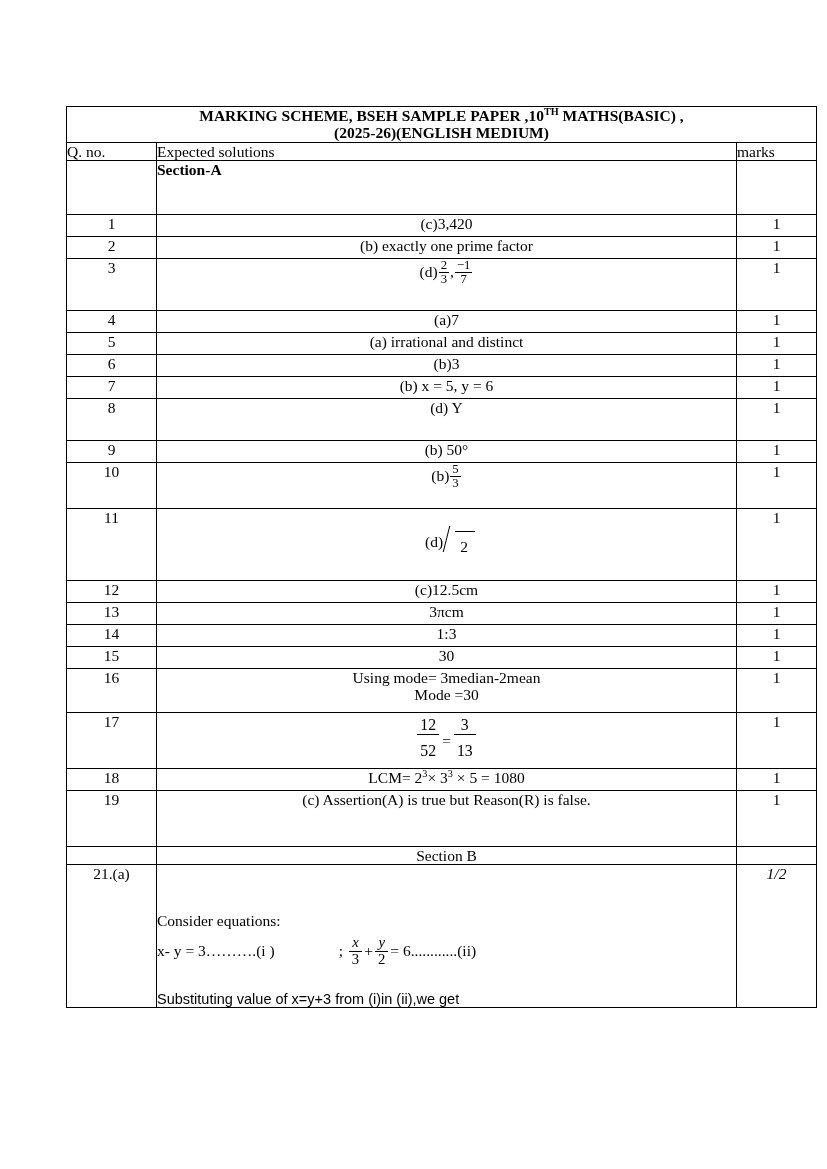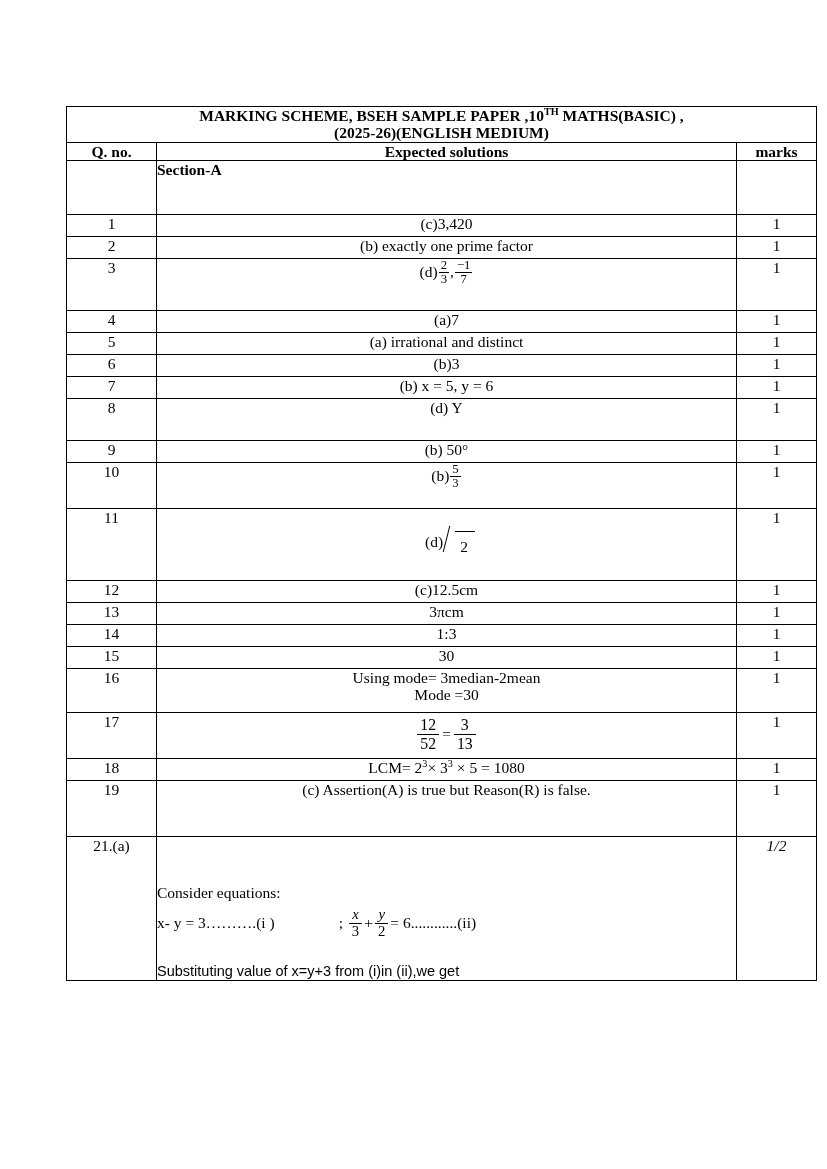--- a/index.html
+++ b/index.html
@@ -45,22 +45,21 @@
     font-weight: bold;
     font-size: 16.5px;
     line-height: 1.2;
     padding: 3px 4px 4px 4px;
     vertical-align: middle;
   }
   .title-line { white-space: nowrap; }
   sup.sm { font-size: 0.66em; vertical-align: super; line-height: 0; }
 
   .hdr {
-    text-align: center;
-    font-weight: bold;
+    font-weight: normal;
     font-size: 16.5px;
     padding: 3px 2px 4px 2px;
     vertical-align: middle;
   }
   .qno { text-align: center; padding-top: 2px; }
   .mk  { text-align: center; padding-top: 2px; }
   .sol { text-align: center; padding-top: 2px; padding-bottom: 2px; }
   .sol-left { text-align: left; padding: 4px 6px 4px 10px; }
 
   .section-head {
@@ -90,21 +89,21 @@
   
   .frac-big {
     display: inline-block;
     vertical-align: middle;
     text-align: center;
     line-height: 1.06;
     font-size: 1.02em;
     margin: 0 3px;
   }
   .frac-big .num { display: block; padding: 0 3px; }
-  .frac-big .den { display: block; border-top: 1.6px solid #000; padding: 1px 3px; }
+  .frac-big .den { display: block; border-top: 1.6px solid #000; padding: 8px 3px; }
 
   
   .frac-it {
     display: inline-block;
     vertical-align: -0.5em;
     text-align: center;
     line-height: 1.05;
     margin: 0 2px;
     font-size: 0.95em;
   }
@@ -308,20 +307,25 @@
         <td class="mk">1</td>
       </tr>
 
       <tr class="r19">
         <td class="qno">19</td>
         <td class="sol">(c) Assertion(A) is true but Reason(R) is false.</td>
         <td class="mk">1</td>
       </tr>
 
 
+      <tr>
+        <td></td>
+        <td class="section-b">Section B</td>
+        <td></td>
+      </tr>
 
       <tr class="r21">
         <td class="qno">21.(a)</td>
         <td class="sol-left">
           <div class="l21-line1">Consider equations:</div>
           <div class="l21-line2">
             <span>x- y = 3……….(i )</span><span class="gap-sc"></span><span>;</span>&nbsp;<span class="frac-it"><span class="num">x</span><span class="den">3</span></span><span>+</span><span class="frac-it"><span class="num">y</span><span class="den">2</span></span><span>= 6............(ii)</span>
           </div>
           <div class="l21-line3 sans">Substituting value of x=y+3  from (i)in (ii),we get</div>
         </td>

